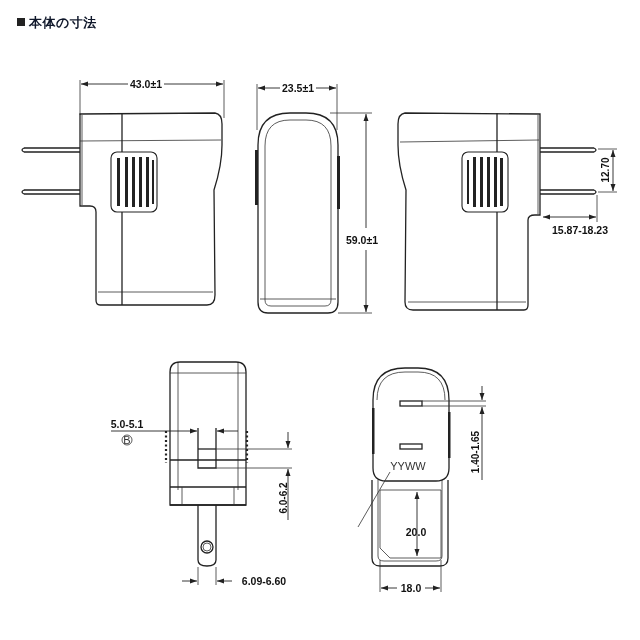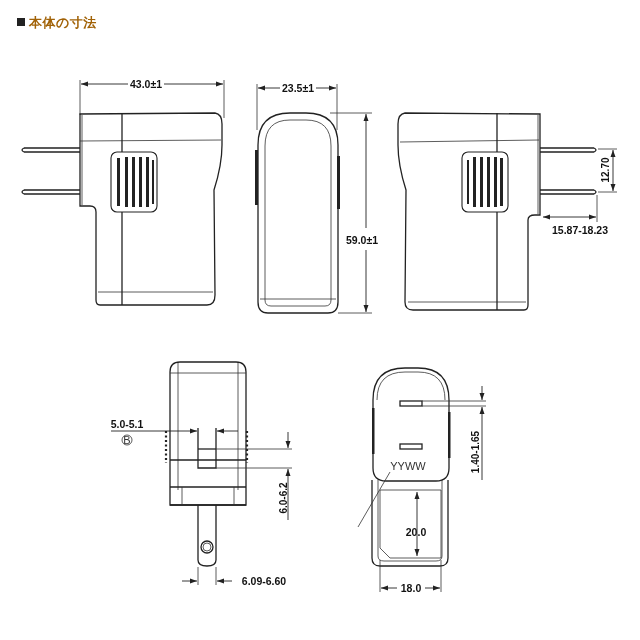--- a/index.html
+++ b/index.html
@@ -1,18 +1,18 @@
 <!DOCTYPE html>
 <html><head>
 <meta charset="utf-8">
 <style>
   html, body { margin: 0; padding: 0; background: #ffffff; }
   body { width: 640px; height: 640px; position: relative; overflow: hidden;
          font-family: "Liberation Sans", "DejaVu Sans", sans-serif; }
-  .title { position: absolute; left: 17px; top: 14px; font-size: 13px; font-weight: bold; color: #a16207; letter-spacing: 0.5px; }
+  .title { position: absolute; left: 17px; top: 14px; font-size: 13px; font-weight: bold; color: #0f172a; letter-spacing: 0.5px; }
   .title .sq { display: inline-block; width: 8px; height: 8px; background: #222; margin-right: 4px; vertical-align: 1px; }
   svg { position: absolute; left: 0; top: 0; }
   .ln { stroke: #222; stroke-width: 1.3; fill: none; }
   .thin { stroke: #333; stroke-width: 0.8; fill: none; }
   .thick { stroke: #222; stroke-width: 2.2; fill: none; }
   .dim { stroke: #222; stroke-width: 0.9; fill: none; }
   .arr { fill: #222; }
   .lbl { font-family: "Liberation Sans", sans-serif; font-size: 10.5px; font-weight: bold; fill: #111; }
   .lblsm { font-family: "Liberation Sans", sans-serif; font-size: 10px; font-weight: bold; fill: #111; }
   .mark { font-family: "Liberation Sans", sans-serif; font-size: 11px; fill: #333; }

